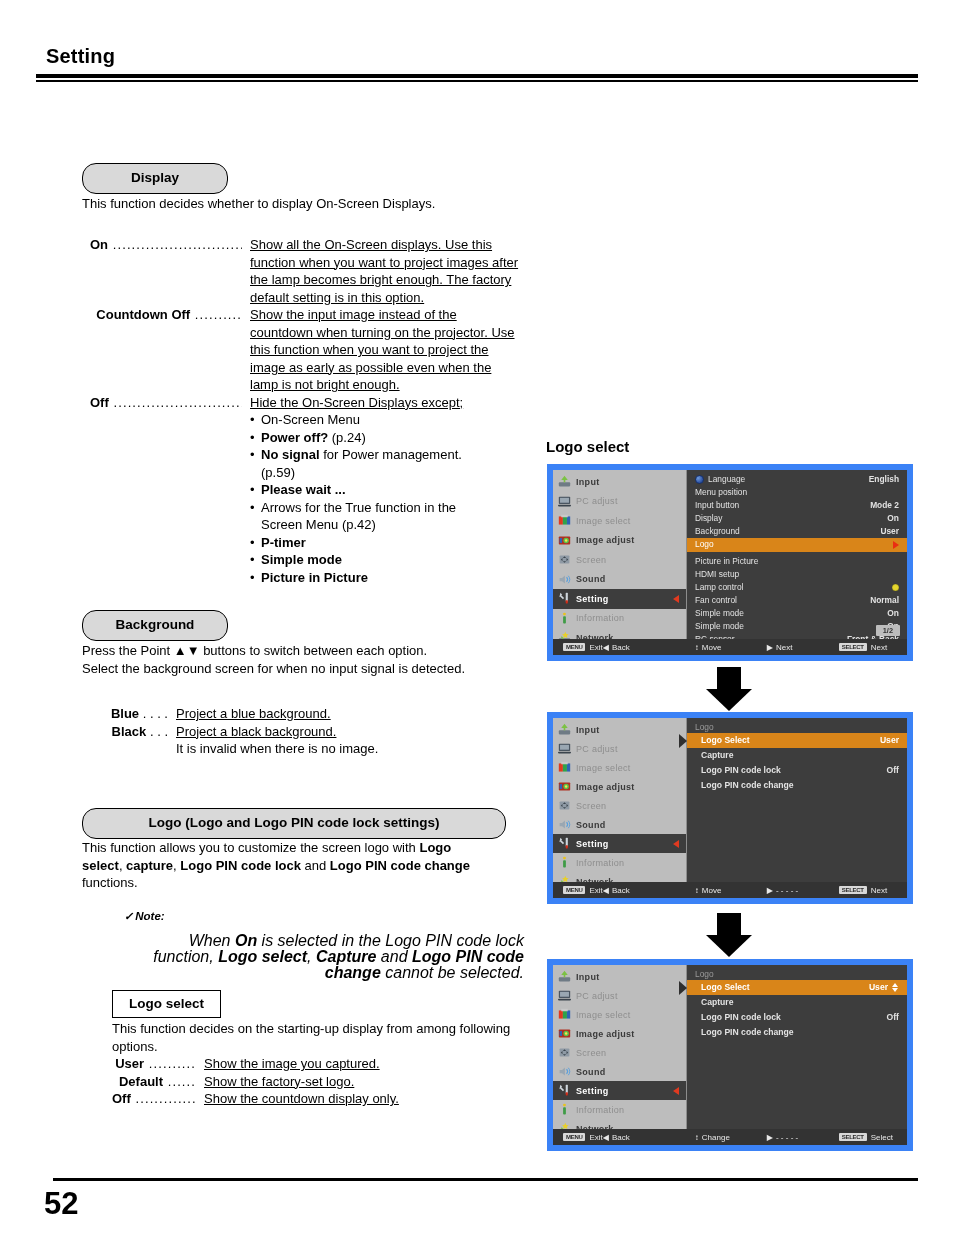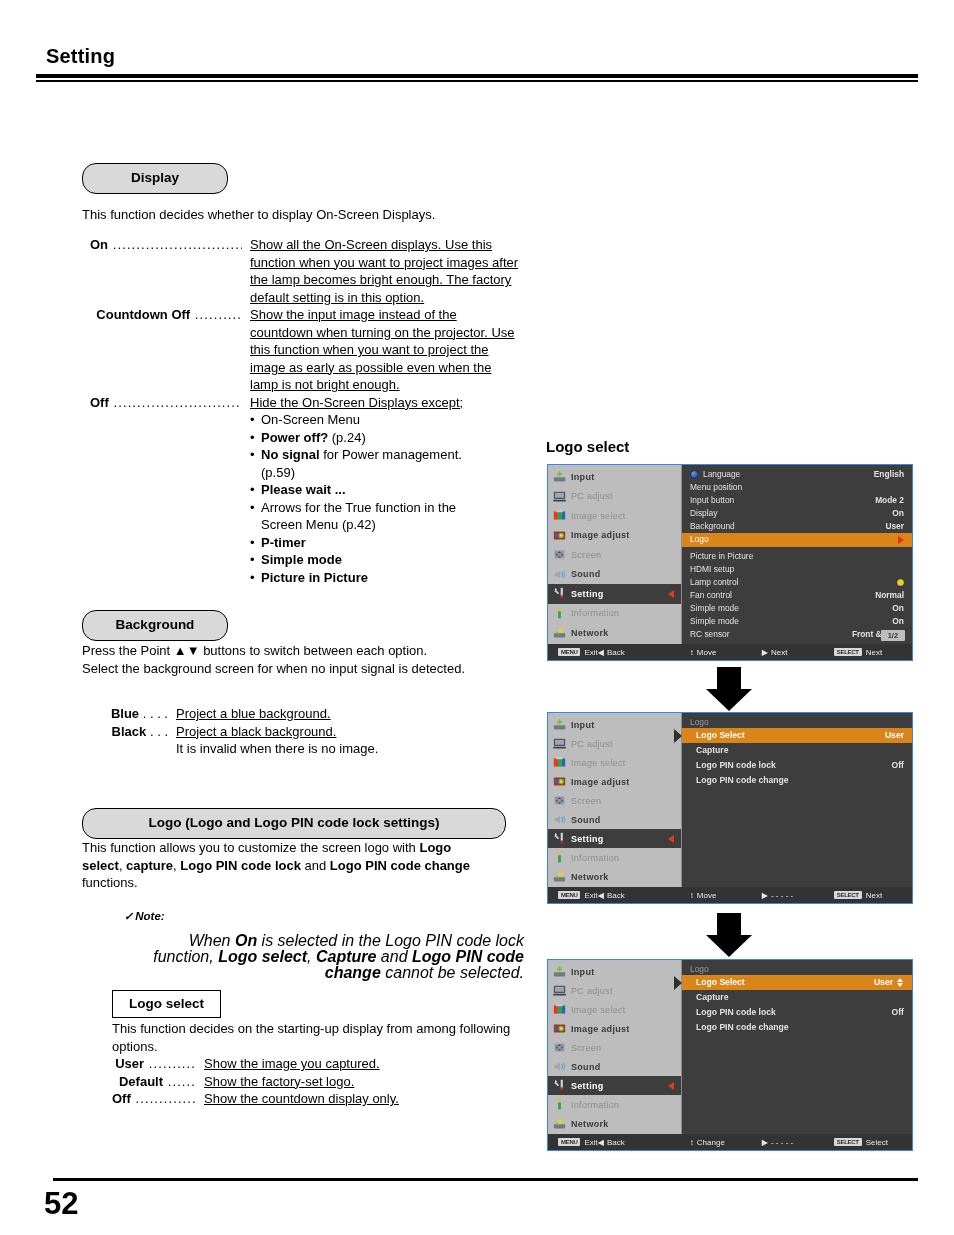--- a/index.html
+++ b/index.html
@@ -42,21 +42,21 @@
   }
   .pill-display    { position:absolute; left:82px; top:163px; width:146px; }
   .pill-background { position:absolute; left:82px; top:610px; width:146px; }
   .pill-logo       { position:absolute; left:82px; top:808px; width:424px; }
 
   .para {
     position:absolute;
     font-size:13px;
     line-height:17.5px;
   }
-  .p-display-intro { left:82px; top:206px; width:430px; }
+  .p-display-intro { left:82px; top:195px; width:430px; }
   .p-bg-intro      { left:82px; top:642px; width:440px; }
   .p-logo-intro    { left:82px; top:839px; width:410px; }
 
   
   .deflist { position:absolute; font-size:13px; line-height:17.5px; }
   .def-display { left:90px; top:236px; width:430px; }
   .def-bg      { left:90px; top:705px; width:430px; }
   .def-logo    { left:112px; top:1055px; width:410px; }
 
   .row { display:flex; align-items:baseline; margin:0; }
@@ -97,21 +97,21 @@
     position:absolute; left:6px; top:438px;
     font-size:15px; font-weight:bold;
   }
 
   .osd {
     position:absolute;
     width:366px; height:0;
     background:#bef264;
     font-size:8.2px;
     color:#d8d8d8;
-    border:1px solid #3b82f6;
+    border:6px solid #3b82f6;
     padding-left:29px;
   }
   .osd-1 { left:7px; top:464px; height:197px; }
   .osd-2 { left:7px; top:712px; height:192px; }
   .osd-3 { left:7px; top:959px; height:192px; }
 
   .osd-body { position:absolute; left:0; top:0; right:0; bottom:16px; display:flex; }
 
   .osd-sidebar {
     width:133px; flex:0 0 133px;

